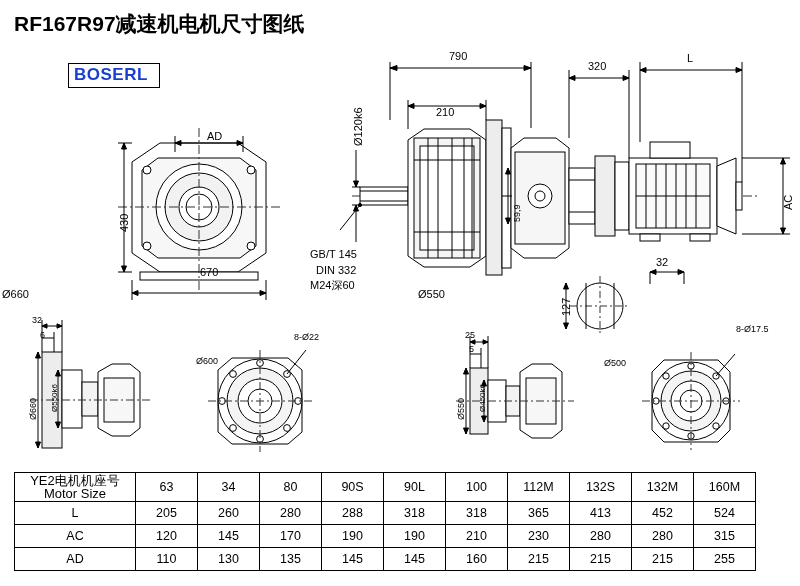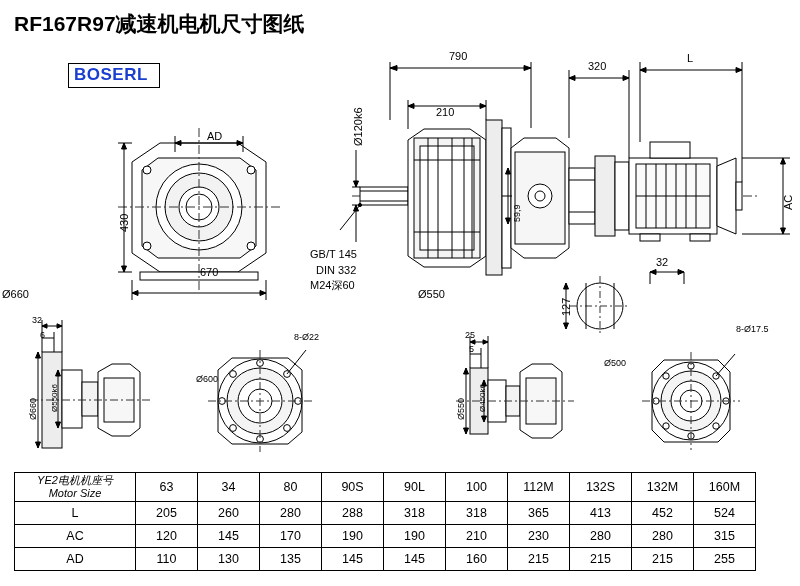--- a/index.html
+++ b/index.html
@@ -43,24 +43,23 @@
     border-collapse:collapse;
     font-size:12.5px;
   }
   .tbl td{
     border:1px solid #000;
     text-align:center;
     padding:2px 4px;
     height:18px;
   }
   .tbl td.head{
-    font-size:11px;line-height:13px;
+    font-size:13px;line-height:13px;
     width:112px;
     padding:1px 4px;
-    font-style:italic;
   }
   .tbl td.hdcell{font-weight:normal;width:53px;}
   .tbl td.rowlbl{font-size:12.5px;}
 </style>
 </head>
 <body>
 
 <div class="page">
 
   <div class="title">RF167R97减速机电机尺寸图纸</div>
@@ -325,21 +324,21 @@
   <div class="lbl rot90" style="left:560px;top:316px;">127</div>
 
   <div class="lbl" style="left:2px;top:288px;">Ø660</div>
   <div class="lbl" style="left:418px;top:288px;">Ø550</div>
 
   <div class="lbl-s" style="left:32px;top:315px;">32</div>
   <div class="lbl-s" style="left:40px;top:330px;">6</div>
   <div class="lbl-s rot90" style="left:28px;top:420px;">Ø660</div>
   <div class="lbl-xs rot90" style="left:50px;top:412px;">Ø550k6</div>
 
-  <div class="lbl-s" style="left:196px;top:356px;margin-top:18px;">Ø600</div>
+  <div class="lbl-s" style="left:196px;top:356px;">Ø600</div>
   <div class="lbl-s" style="left:272px;top:332px;margin-left:22px;">8-Ø22</div>
 
   <div class="lbl-s" style="left:465px;top:330px;">25</div>
   <div class="lbl-s" style="left:469px;top:344px;">5</div>
   <div class="lbl-s rot90" style="left:456px;top:420px;">Ø550</div>
   <div class="lbl-xs rot90" style="left:478px;top:412px;">Ø450k6</div>
 
   <div class="lbl-s" style="left:604px;top:358px;">Ø500</div>
   <div class="lbl-s" style="left:700px;top:324px;padding-left:36px;">8-Ø17.5</div>
 

